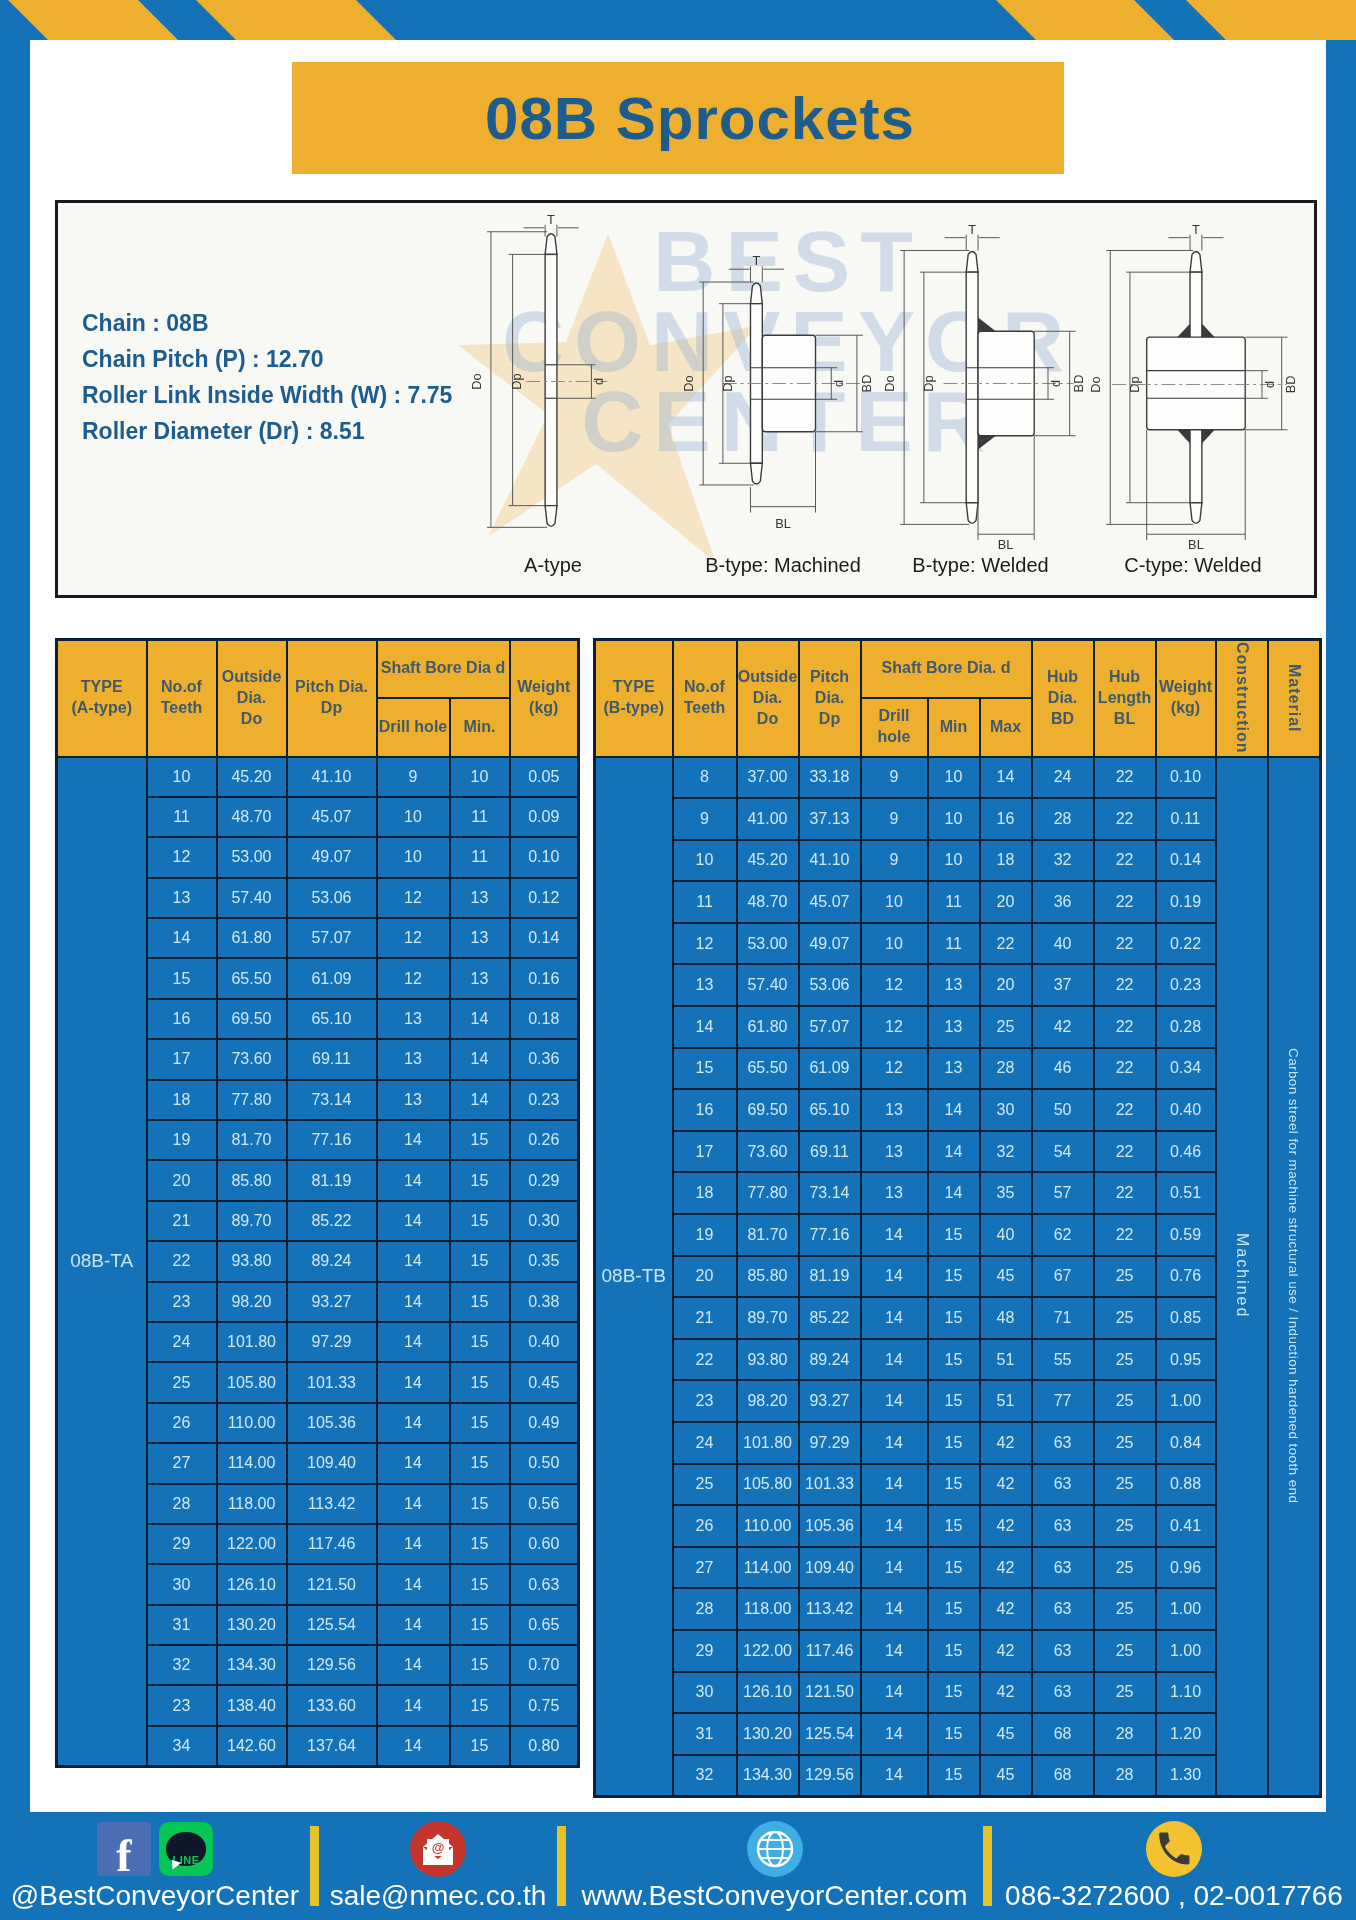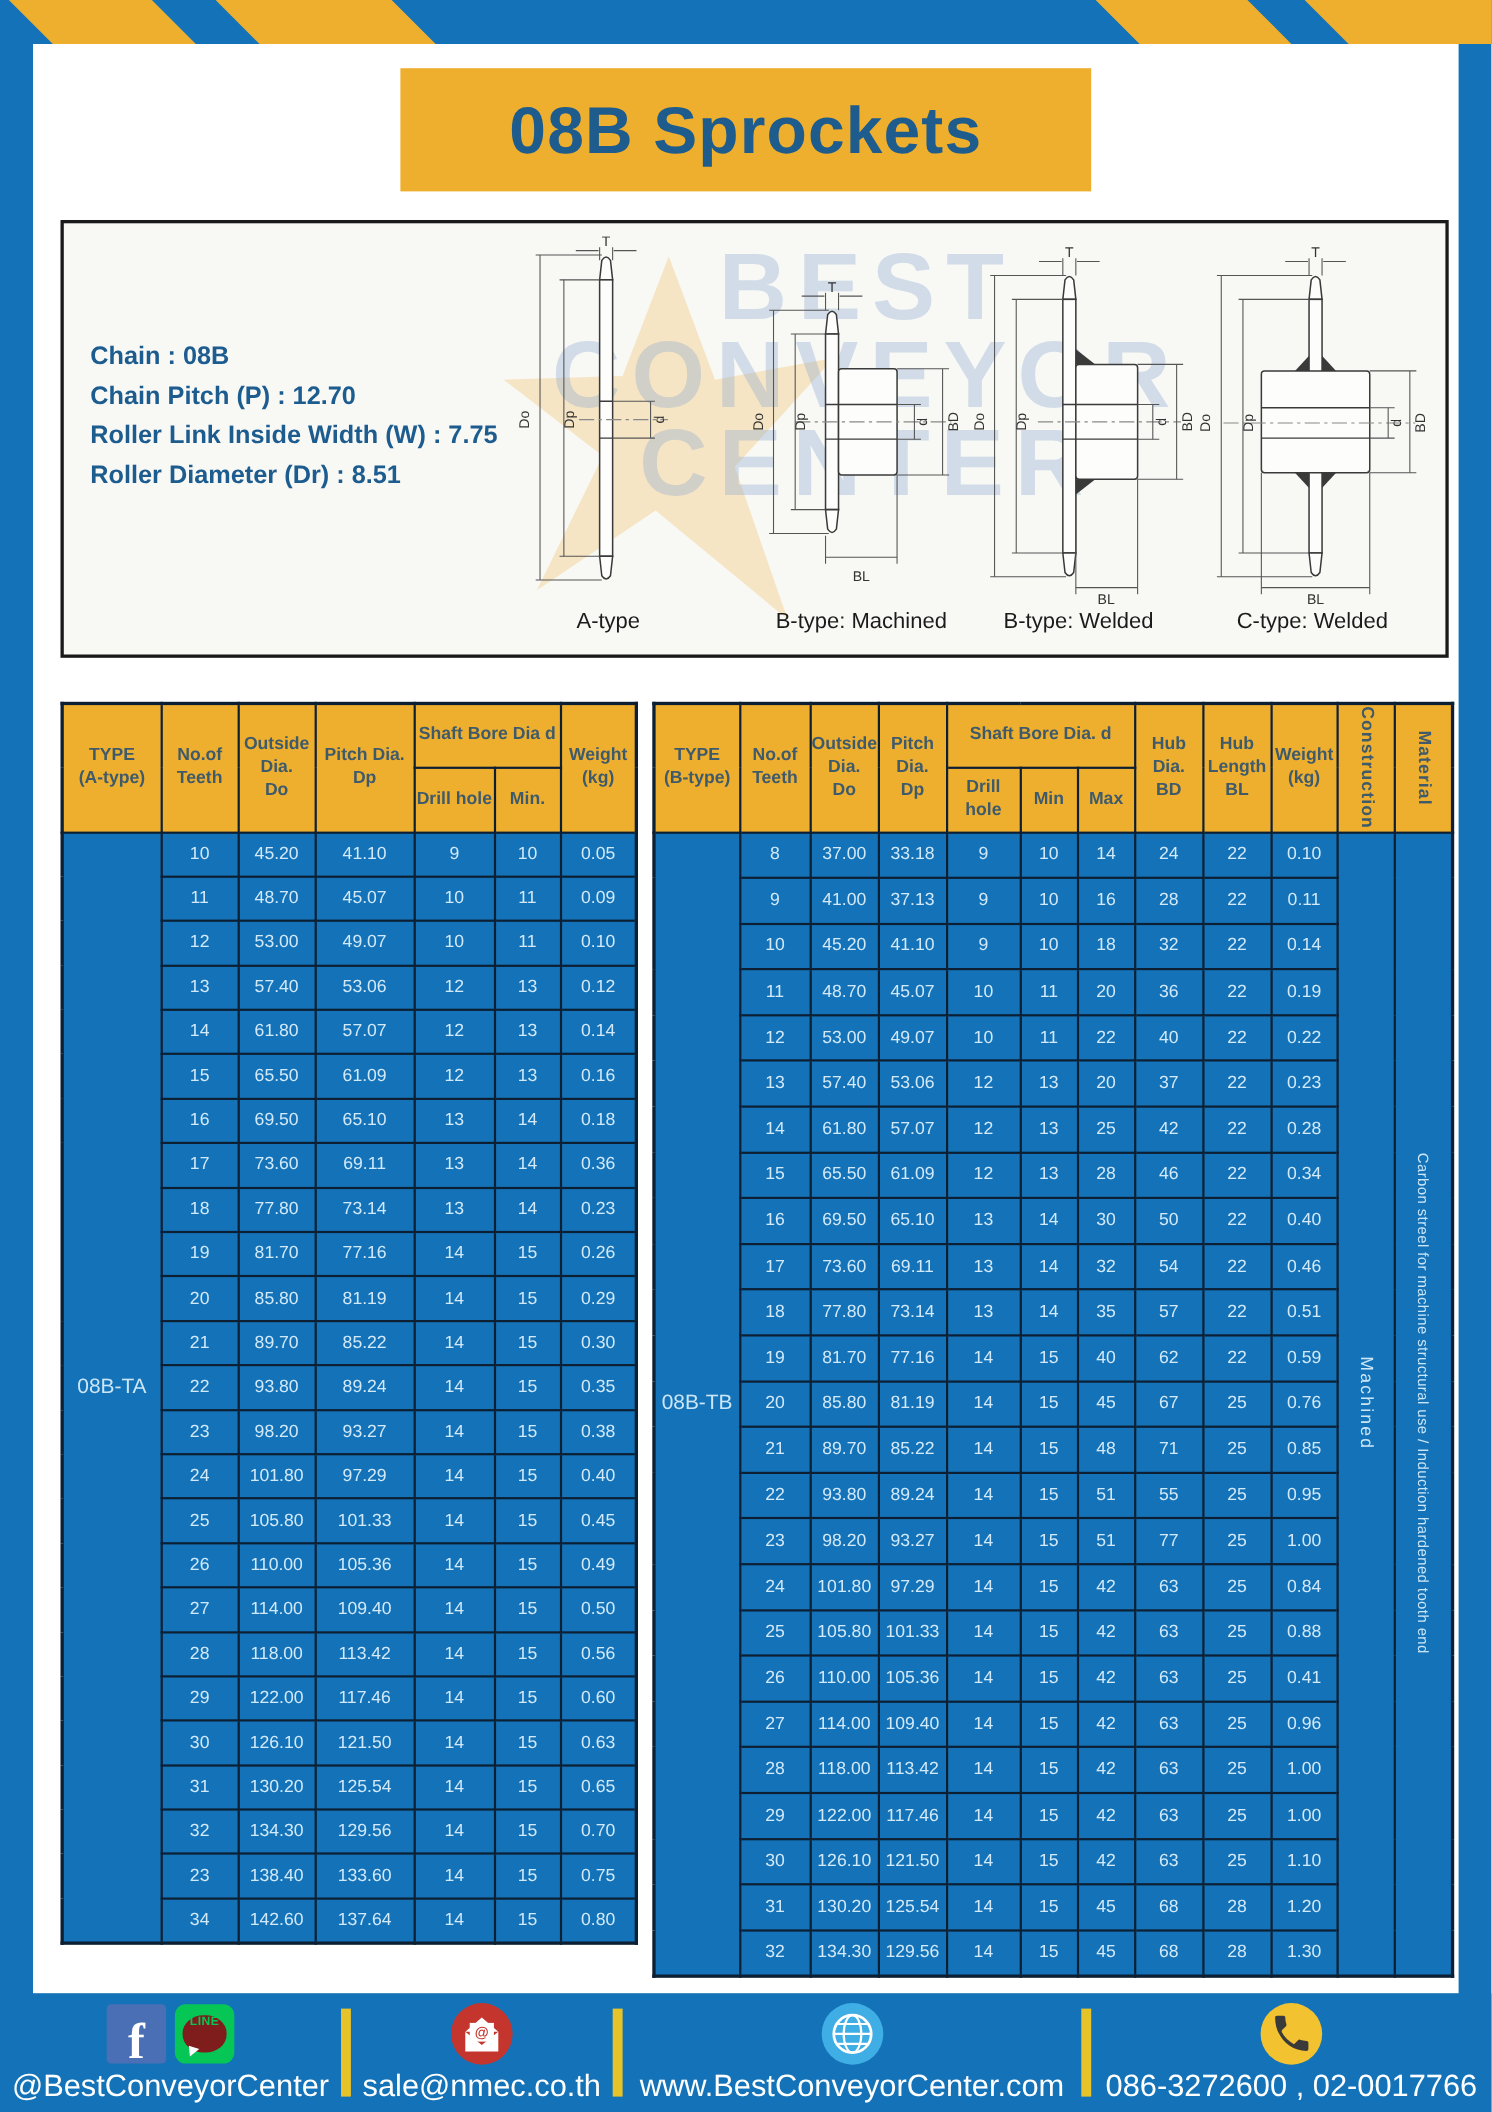--- a/index.html
+++ b/index.html
@@ -4,22 +4,22 @@
 <style>
   html,body{margin:0;padding:0;}
   body{width:1356px;height:1920px;position:relative;overflow:hidden;background:#ffffff;
        font-family:"Liberation Sans",sans-serif;}
   
   .top-bar{position:absolute;left:0;top:0;width:1356px;height:40px;background:#1473B8;overflow:hidden;z-index:4;}
   .stripe{position:absolute;top:0;height:40px;background:#EFAF2E;transform:skewX(45deg);transform-origin:top left;}
   .edge{position:absolute;top:0;bottom:0;width:30px;background:#1473B8;z-index:3;}
   .edge.left{left:0;} .edge.right{right:0;}
   
-  .title-box{position:absolute;left:50%;transform:translateX(-50%);top:62px;width:628px;height:112px;
-             background:#EFAF2E;display:flex;align-items:center;justify-content:center;z-index:2;}
+  .title-box{position:absolute;left:50%;transform:translateX(-50%);top:62px;width:728px;height:112px;
+             background:#EFAF2E;display:flex;align-items:center;justify-content:center;z-index:2;padding-left:44px;}
   .title-box h1{margin:0;font-size:60px;color:#1E5C8D;font-weight:bold;letter-spacing:1px;}
   
   .diagram-box{position:absolute;left:55px;top:200px;width:1262px;height:398px;background:#F8F8F5;
                border:3px solid #1A1A1A;box-sizing:border-box;z-index:2;}
   .watermark{position:absolute;left:430px;top:18px;width:600px;text-align:center;z-index:0;
              font-weight:bold;font-size:86px;line-height:80px;letter-spacing:10px;color:rgba(130,165,205,0.33);}
   .watermark-shape{position:absolute;left:400px;top:30px;width:300px;height:330px;z-index:0;
              background:rgba(243,186,85,0.30);
              clip-path:polygon(50% 0,64% 34%,100% 28%,70% 58%,86% 100%,46% 70%,10% 92%,30% 55%,0 34%,36% 33%);}
   .specs{position:absolute;left:24px;top:102px;z-index:2;}
@@ -55,21 +55,21 @@
   .fsec{display:flex;flex-direction:column;align-items:center;justify-content:center;gap:3px;}
   .fsec0{width:310px;} .fsec1{width:238px;} .fsec2{width:417px;} .fsec3{width:364px;}
   .fsep{width:9px;height:80px;background:#E7C32A;}
   .flabel{color:#ffffff;font-weight:normal;font-size:28px;white-space:nowrap;}
   .ficons{display:flex;gap:8px;align-items:center;height:56px;}
   .fb-tile{width:54px;height:54px;background:#4A6FB5;border-radius:4px;display:flex;align-items:flex-end;
            justify-content:center;overflow:hidden;}
   .fb-f{color:#fff;font-weight:bold;font-size:46px;line-height:40px;font-family:"Liberation Serif",serif;}
   .line-tile{width:54px;height:54px;background:#06C755;border-radius:10px;display:flex;align-items:center;
              justify-content:center;position:relative;}
-  .line-bubble{width:40px;height:34px;background:#7f1d1d;border-radius:48%;display:flex;align-items:flex-start;
+  .line-bubble{width:40px;height:34px;background:#0f172a;border-radius:48%;display:flex;align-items:flex-end;
                justify-content:center;position:relative;}
   .line-bubble::after{content:"";position:absolute;left:4px;bottom:-4px;width:0;height:0;
                border-left:4px solid transparent;border-right:6px solid transparent;border-top:9px solid #fff;
                transform:rotate(18deg);}
   .line-word{color:#06C755;font-size:11px;font-weight:bold;letter-spacing:0.5px;}
   .circ-icon{width:56px;height:56px;border-radius:50%;display:flex;align-items:center;justify-content:center;}
 </style>
 </head>
 <body>
 

